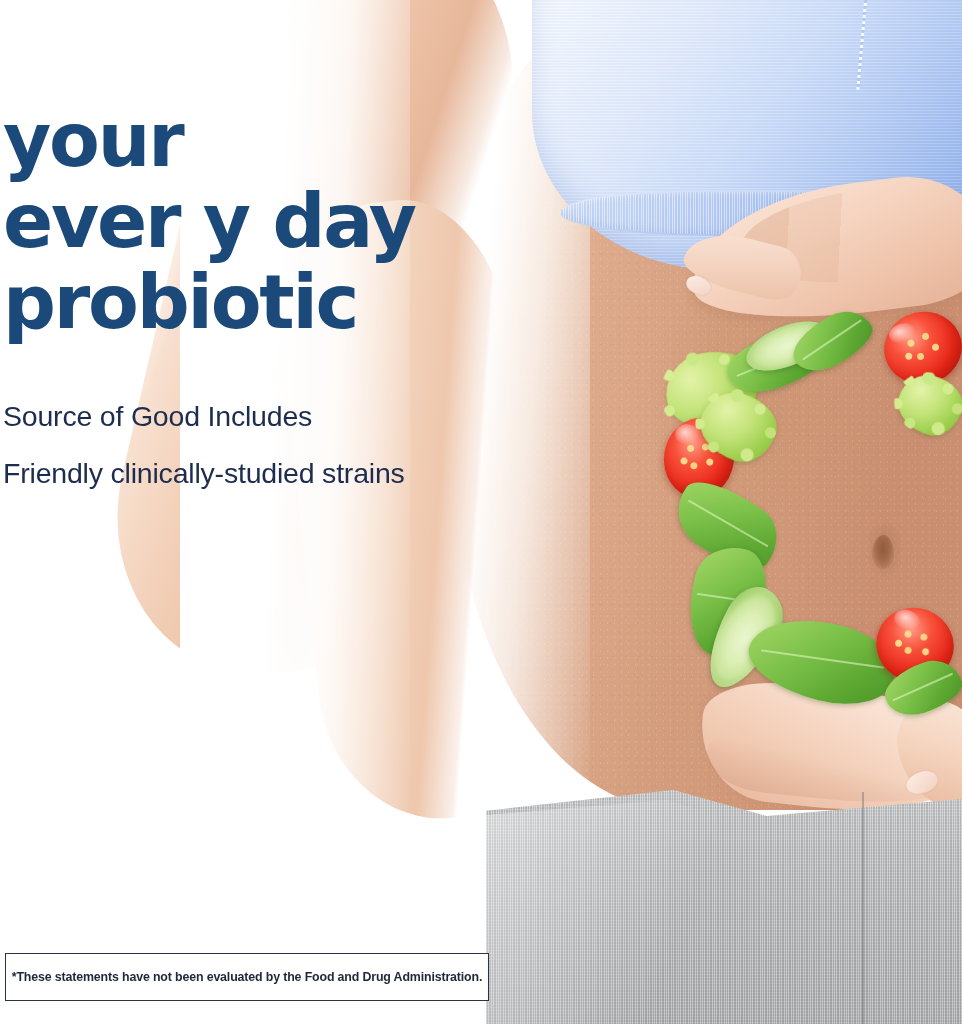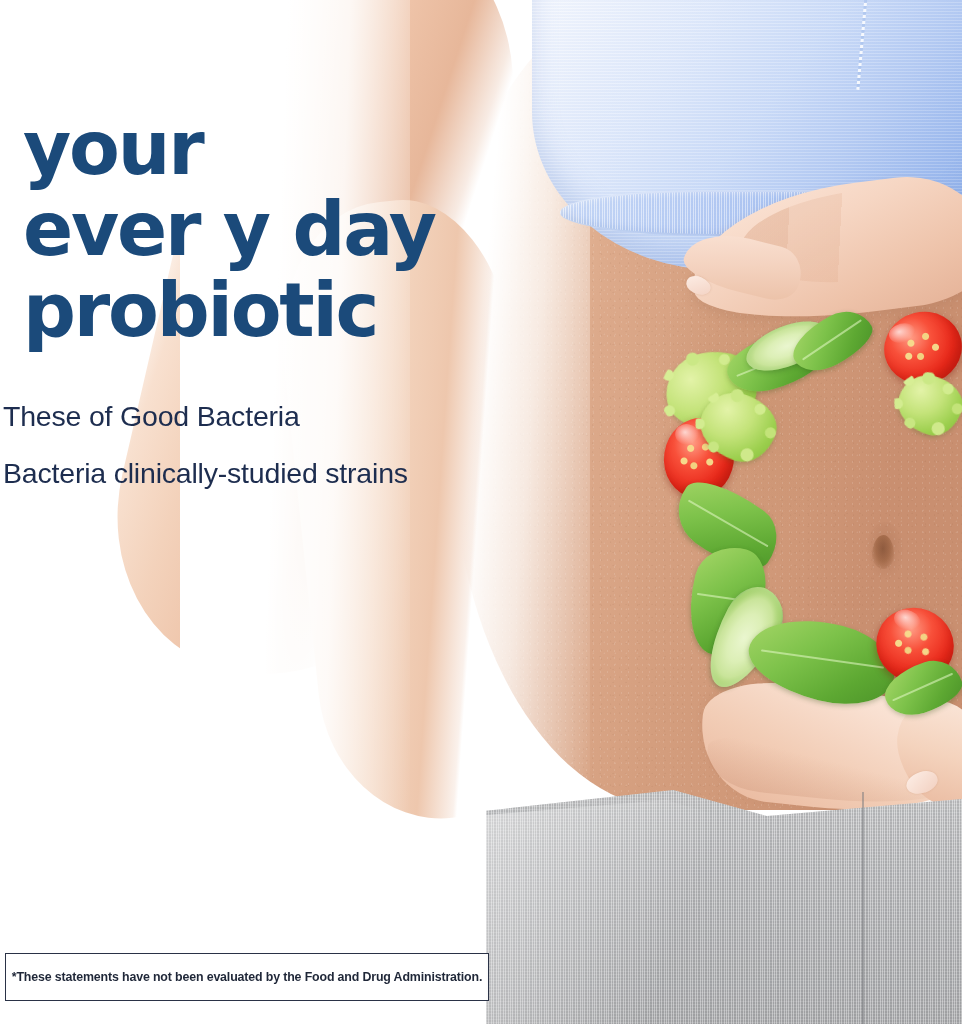--- a/index.html
+++ b/index.html
@@ -272,29 +272,28 @@
     content:""; position:absolute; left:12%; top:10%; width:34%; height:26%;
     background:radial-gradient(ellipse at 40% 40%, rgba(255,255,255,.72), rgba(255,255,255,0) 70%);
     border-radius:50%;
   }
 
   
   .content { position:absolute; inset:0; }
 
   .headline {
     position:absolute;
-    left:3px; top:108px;
+    left:3px; top:100px;
     color:#1b4a7a;
     font-weight:700;
     font-size:74px;
     line-height:81px;
     letter-spacing:-2.2px;
     font-family:"DejaVu Sans", sans-serif;
     white-space:pre-line;
-    margin-left:20px;
   }
 
   .bullets {
     position:absolute;
     left:3px; top:399px;
     width:500px;
   }
   .bullet {
     color:#1d2d4f;
     font-size:28.5px;
@@ -390,22 +389,22 @@
     <div class="veg leaf-smooth" style="left:884px;top:664px;width:78px;height:48px;transform:rotate(-18deg);"></div>
   </div>
 
   <div class="content">
 
     <h1 class="headline">your
 ever y day
 probiotic</h1>
 
     <div class="bullets">
-      <div class="bullet">These of Good Bacteria</div>
-      <div class="bullet">Bacteria clinically-studied strains</div>
+      <div class="bullet">Source of Good Includes</div>
+      <div class="bullet">Friendly clinically-studied strains</div>
     </div>
 
     <div class="disclaimer">
       <div class="disclaimer-line">*These statements have not been evaluated by the Food and Drug Administration.</div>
     </div>
 
   </div>
 </div>
 
 </body></html>

